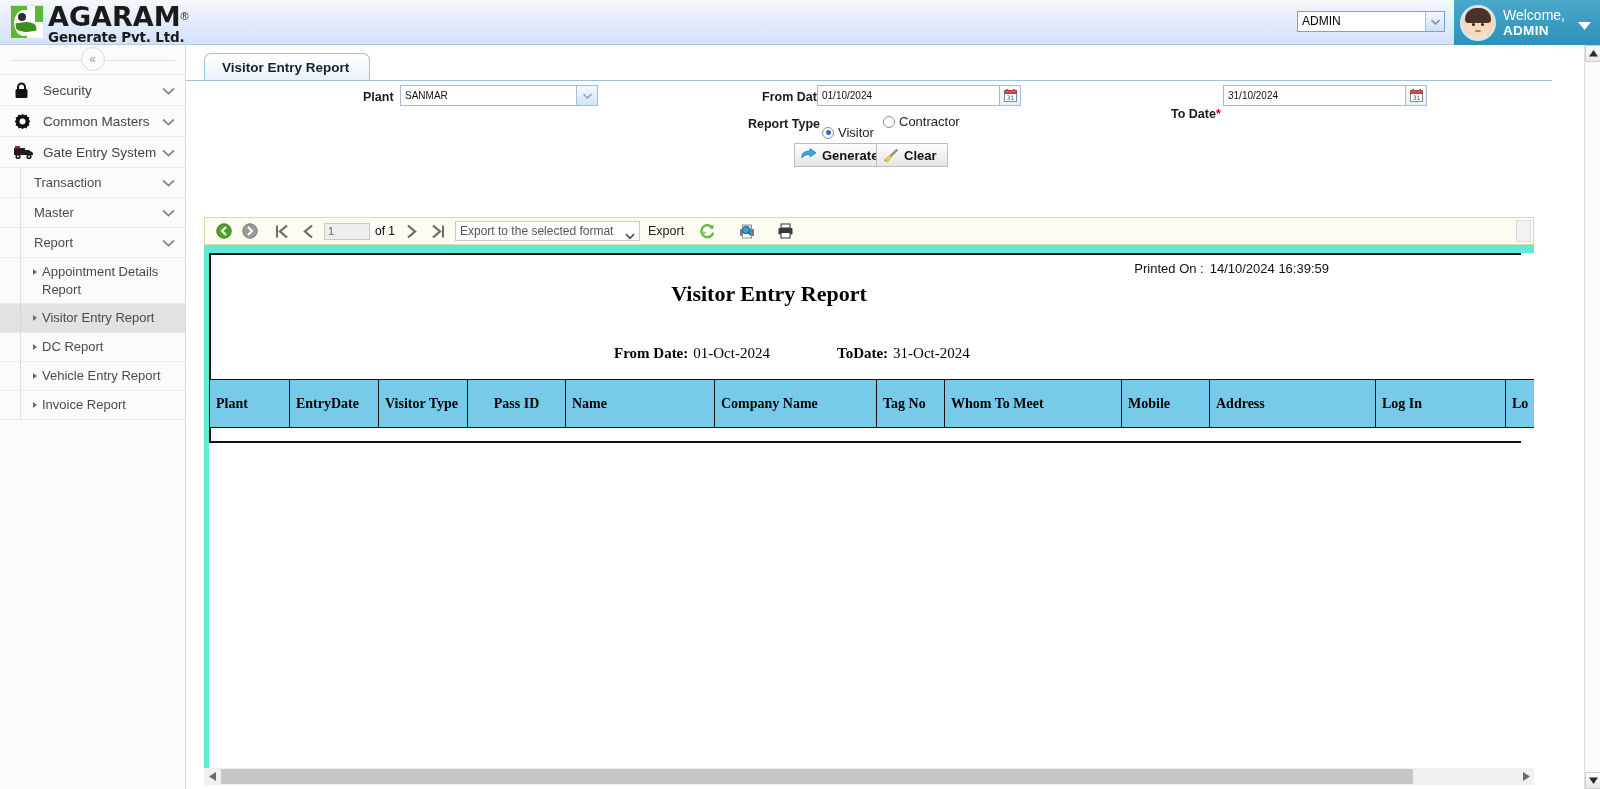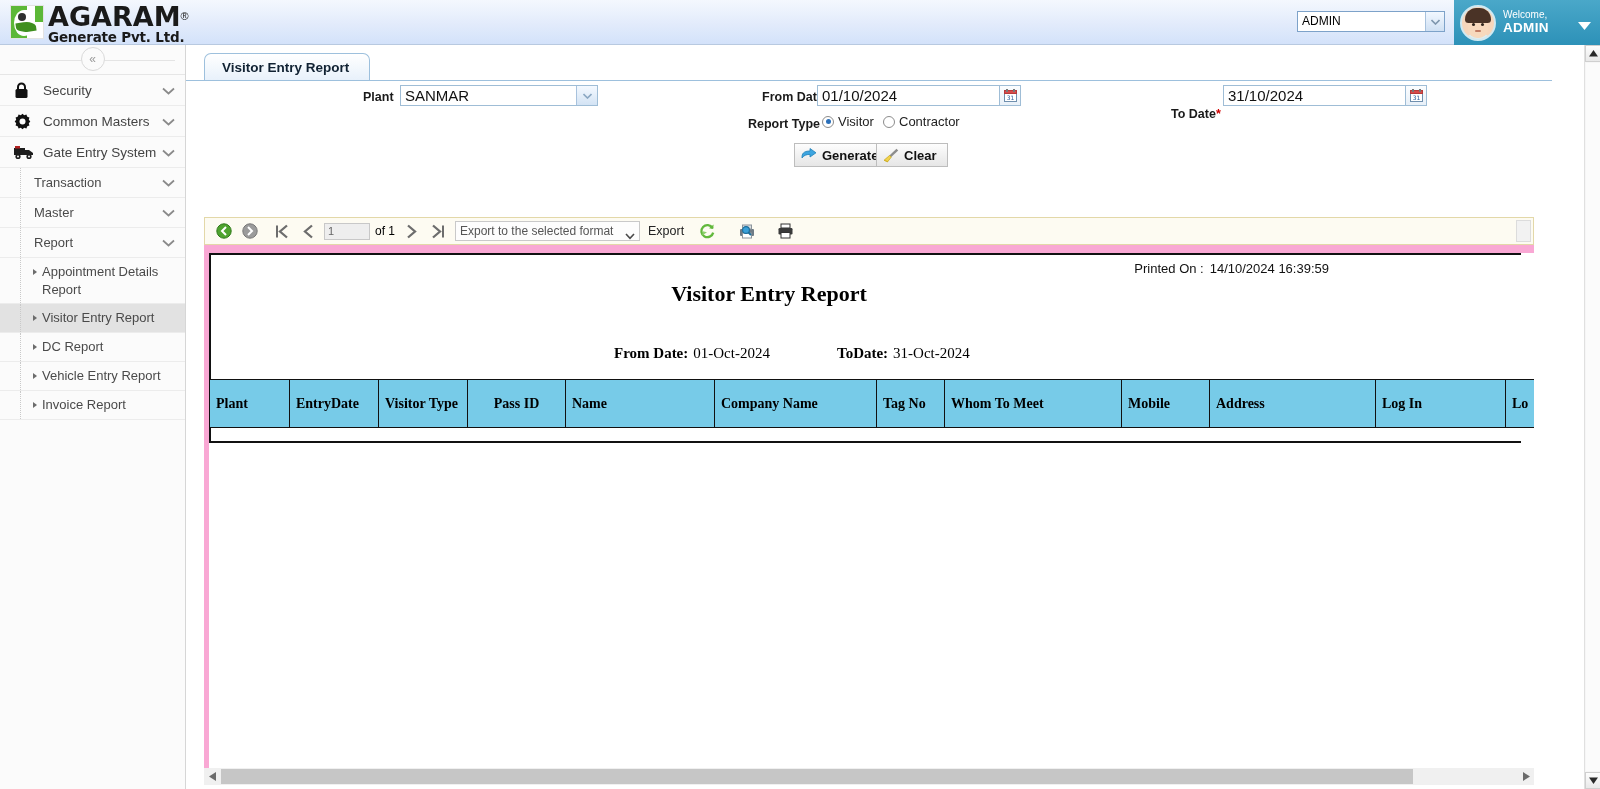--- a/index.html
+++ b/index.html
@@ -114,21 +114,21 @@
     position: absolute; left: 13px; top: 23px; width: 6px; height: 2px;
     background: #c17b63; border-radius: 2px;
   }
   #avatar .body {
     position: absolute; left: 2px; bottom: -6px; width: 28px; height: 12px;
     background: #d9eef6; border-radius: 14px 14px 0 0;
   }
   #welcome-block {
     margin-left: 7px; color: #ffffff; line-height: 1.15;
   }
-  #welcome-line1 { font-size: 10px; }
+  #welcome-line1 { font-size: 14px; }
   #welcome-line2 { font-size: 13.5px; font-weight: bold; letter-spacing: 0.3px; }
   #welcome-caret {
     position: absolute; right: 9px; top: 16px;
   }
 
   
   #sidebar {
     position: absolute; left: 0; top: 45px;
     width: 186px; height: 744px;
     background: #fbfbfb;
@@ -215,21 +215,21 @@
   #filters { position: absolute; left: 0; top: 38px; width: 1366px; height: 132px; }
   .flabel {
     position: absolute; font-size: 12.5px; font-weight: bold; color: #1a1a1a;
     white-space: nowrap;
   }
   .req { color: #d00000; font-weight: bold; }
 
   .ftext {
     position: absolute; height: 21px;
     border: 1px solid #9fbdd6; background: #ffffff;
-    font-size: 15px; color: #111; padding: 0 4px; line-height: 19px;
+    font-size: 10px; color: #111; padding: 0 4px; line-height: 19px;
   }
   .ddbtn {
     position: absolute; top: 0; right: 0;
     width: 21px; height: 19px;
     background: linear-gradient(to bottom,#f4f9ff,#d3e3f4);
     border-left: 1px solid #a8c2dd;
     display: flex; align-items: center; justify-content: center;
   }
   .calbtn {
     position: absolute; width: 21px; height: 21px;
@@ -291,21 +291,21 @@
   #tb-right-box {
     position: absolute; right: 2px; top: 2px;
     width: 15px; height: 22px;
     background: #f2f2f2; border: 1px solid #dcdcdc;
   }
 
   
   #report-surface {
     position: absolute; left: 18px; top: 200px;
     width: 1330px; height: 538px;
-    background: #f9a8d4;
+    background: #5eead4;
     overflow: hidden;
   }
   #report-page {
     position: absolute; left: 5px; top: 8px;
     width: 1345px; height: 520px;
     background: #ffffff;
   }
   #printed-on {
     position: absolute; right: 225px; top: 8px;
     font-size: 13px; color: #111;
@@ -586,21 +586,21 @@
       <svg width="13" height="13" viewBox="0 0 13 13">
         <rect x="0.5" y="1.5" width="12" height="11" fill="#ffffff" stroke="#6f8fae"></rect>
         <rect x="0.5" y="1.5" width="12" height="3" fill="#d84a4a" stroke="#b63a3a"></rect>
         <rect x="2" y="0" width="2" height="3" fill="#777"></rect>
           <rect x="9" y="0" width="2" height="3" fill="#777"></rect>
         <text x="6.5" y="11" font-size="6" text-anchor="middle" fill="#2c5d99" font-family="DejaVu Sans, sans-serif">31</text>
       </svg>
     </div>
 
     <span class="flabel" style="left:562px; top:34px;">Report Type</span>
-    <label class="radio-opt" style="left:636px; top:31px;">
+    <label class="radio-opt" style="left:636px; top:42px;">
       <span class="radio-dot on"></span>
       <span>Visitor</span>
     </label>
     <label class="radio-opt" style="left:697px; top:31px;">
       <span class="radio-dot"></span>
       <span>Contractor</span>
     </label>
 
     <div class="actbtn" style="left:608px; top:60px;">
       <span class="bico">

